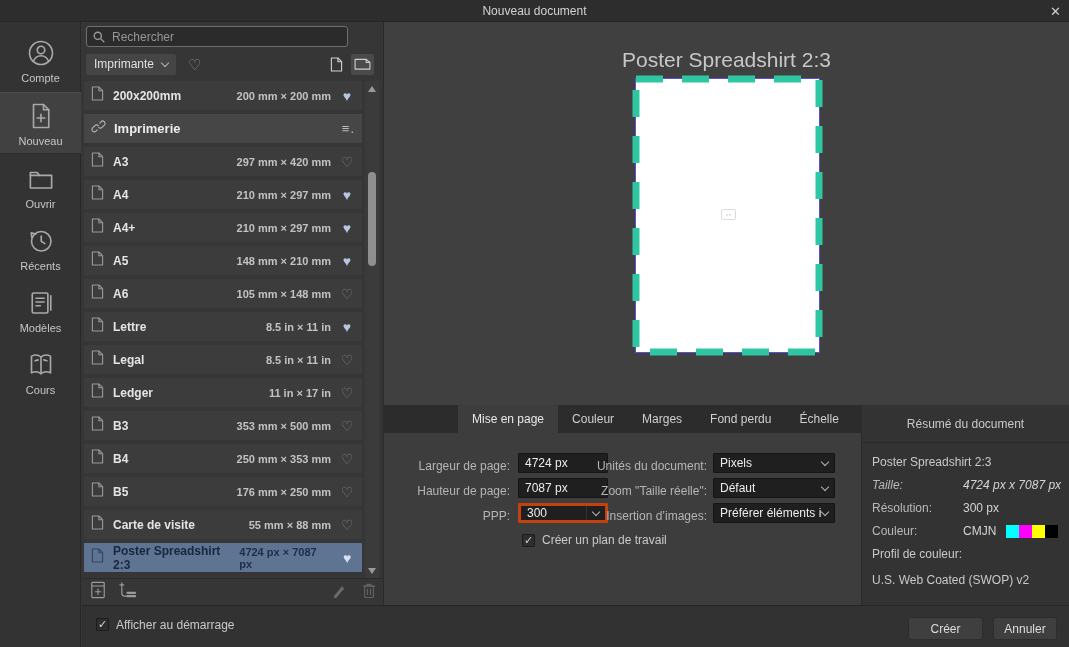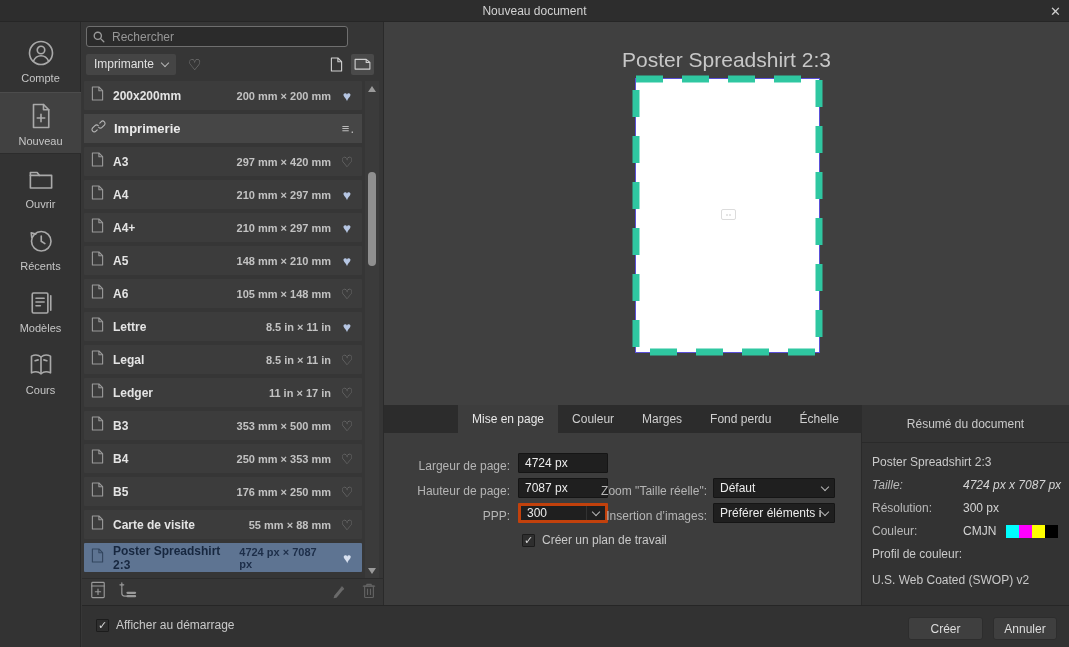--- a/index.html
+++ b/index.html
@@ -110,21 +110,21 @@
   .summary-header{height:37px;display:flex;align-items:center;justify-content:center;font-size:12px;
                   color:#c9c9c9;border-bottom:1px solid #2a2a2a;}
   .srow{position:absolute;left:10px;font-size:12px;color:#c9c9c9;display:flex;align-items:center;}
   .srow .sl{width:91px;color:#b9b9b9;display:inline-block;}
   .srow .sv{color:#d4d4d4;}
   .swatches{display:inline-flex;margin-left:10px;}
   .swatch{width:13px;height:13px;display:inline-block;}
   
   .footer{position:absolute;left:82px;top:605px;width:987px;height:42px;background:#323232;
           border-top:1px solid #262626;box-sizing:border-box;}
-  .footer .startup{position:absolute;left:14px;top:12px;display:flex;align-items:flex-end;font-size:12px;}
+  .footer .startup{position:absolute;left:14px;top:12px;display:flex;align-items:flex-start;font-size:12px;}
   .btn{position:absolute;top:11px;height:23px;background:#3f3f3f;border:1px solid #2d2d2d;border-radius:3px;
        color:#dddddd;font-size:12px;display:flex;align-items:center;justify-content:center;box-sizing:border-box;
        font-family:"Liberation Sans",sans-serif;}
   .btn-create{left:826px;width:75px;}
   .btn-cancel{left:911px;width:64px;}
 </style>
 </head>
 <body>
 
 <div class="stage">
@@ -438,20 +438,27 @@
     </div>
     <div class="frow" style="left:10px;top:70px;">
       <span class="flabel" style="width:116px">PPP:</span>
       <div class="combo" style="margin-left:8px;width:90px">
         <span class="val">300</span>
         <span class="cseg">
             <span class="chev"></span>
           </span>
       </div>
     </div>
+    <div class="frow" style="left:180px;top:20px;">
+      <span class="flabel" style="width:143px">Unités du document:</span>
+      <div class="dropdown" style="margin-left:6px">
+        <span class="val">Pixels</span>
+        <span class="chev"></span>
+      </div>
+    </div>
     <div class="frow" style="left:180px;top:45px;">
       <span class="flabel" style="width:143px">Zoom "Taille réelle":</span>
       <div class="dropdown" style="margin-left:6px">
         <span class="val">Défaut</span>
         <span class="chev"></span>
       </div>
     </div>
     <div class="frow" style="left:180px;top:70px;">
       <span class="flabel" style="width:143px">Insertion d’images:</span>
       <div class="dropdown" style="margin-left:6px">

